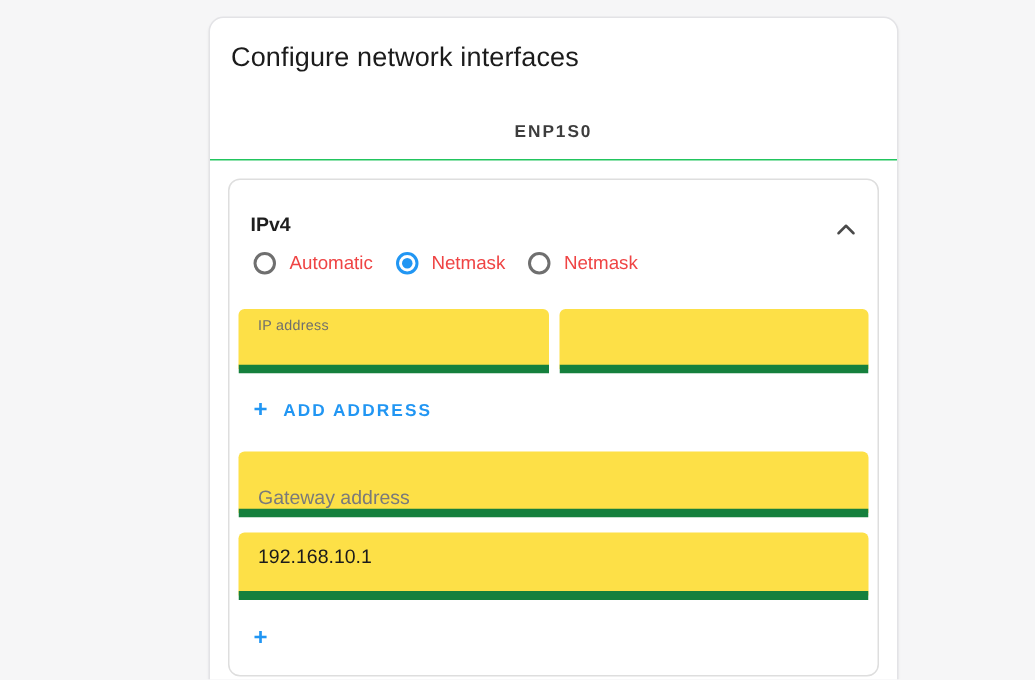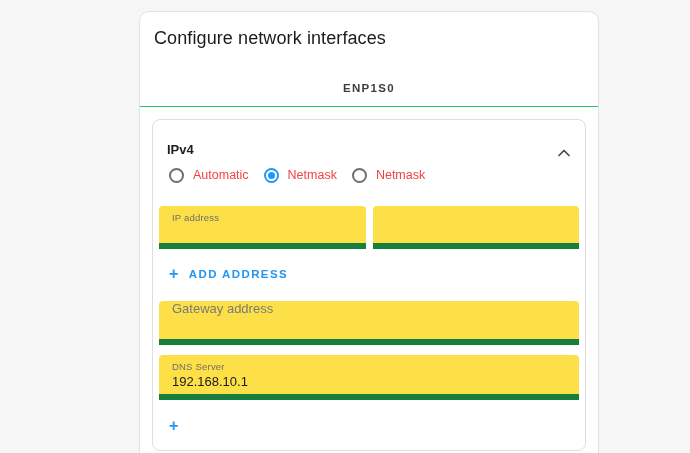--- a/index.html
+++ b/index.html
@@ -137,21 +137,21 @@
     background: transparent;
     font-family: "Liberation Sans", sans-serif;
     font-size: 13px;
     color: #1b1b1b;
     padding: 2px 0 0;
   }
   .field.single {
     margin: 0 6px;
     height: 44px;
     display: flex;
-    align-items: flex-start;
+    align-items: flex-end;
     padding: 0 13px;
   }
   .field.single input { padding: 0; }
   .field.single input::placeholder { color: #7a7a7a; opacity: 1; }
   .field.gateway { margin-top: 20px; }
   .field.dns { margin: 10px 6px 0; height: 45px; }
   .add-btn {
     display: flex;
     align-items: center;
     margin: 17px 16px 0;
@@ -220,21 +220,20 @@
       <div class="add-btn">
         <span class="plus-icon">+</span>
         <span>ADD ADDRESS</span>
       </div>
 
       <div class="field single gateway">
         <input type="text" placeholder="Gateway address" style="">
       </div>
 
       <div class="field dns">
-        <div class="field-label">DNS Server</div>
         <input type="text" value="192.168.10.1" style="">
       </div>
 
       <div class="add-btn add-dns">
         <span class="plus-icon">+</span>
       </div>
 
     </div>
   </div>
 </div>

